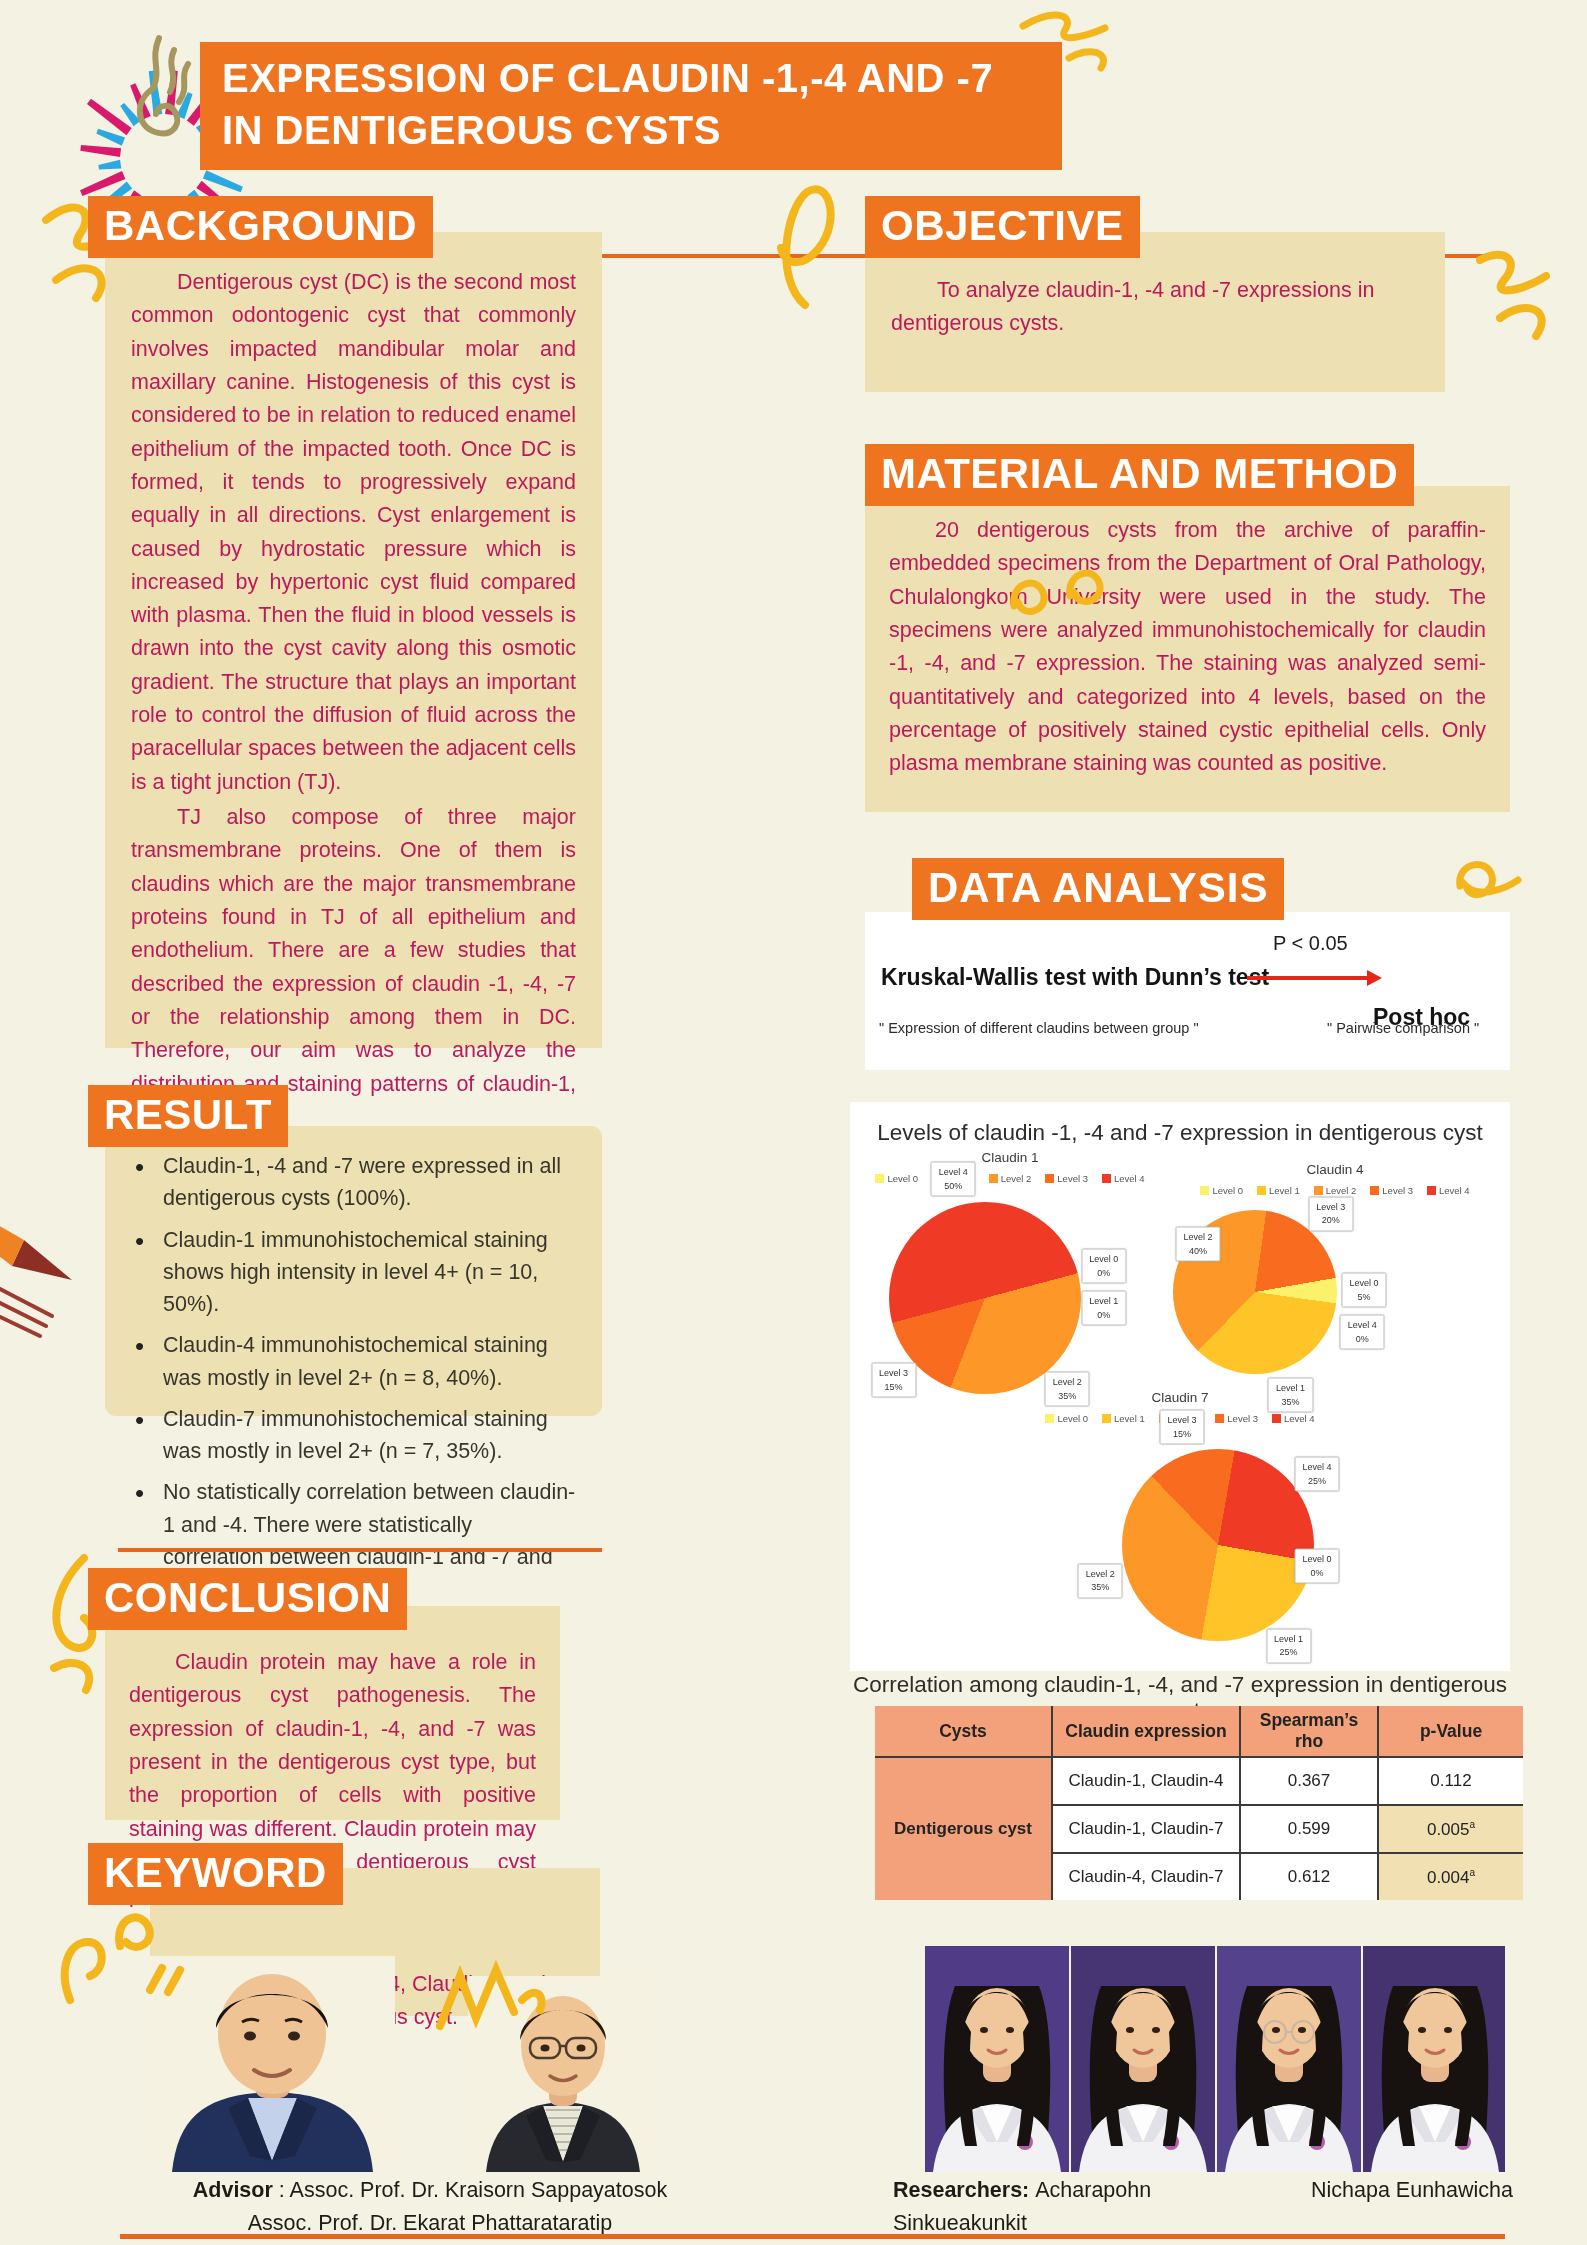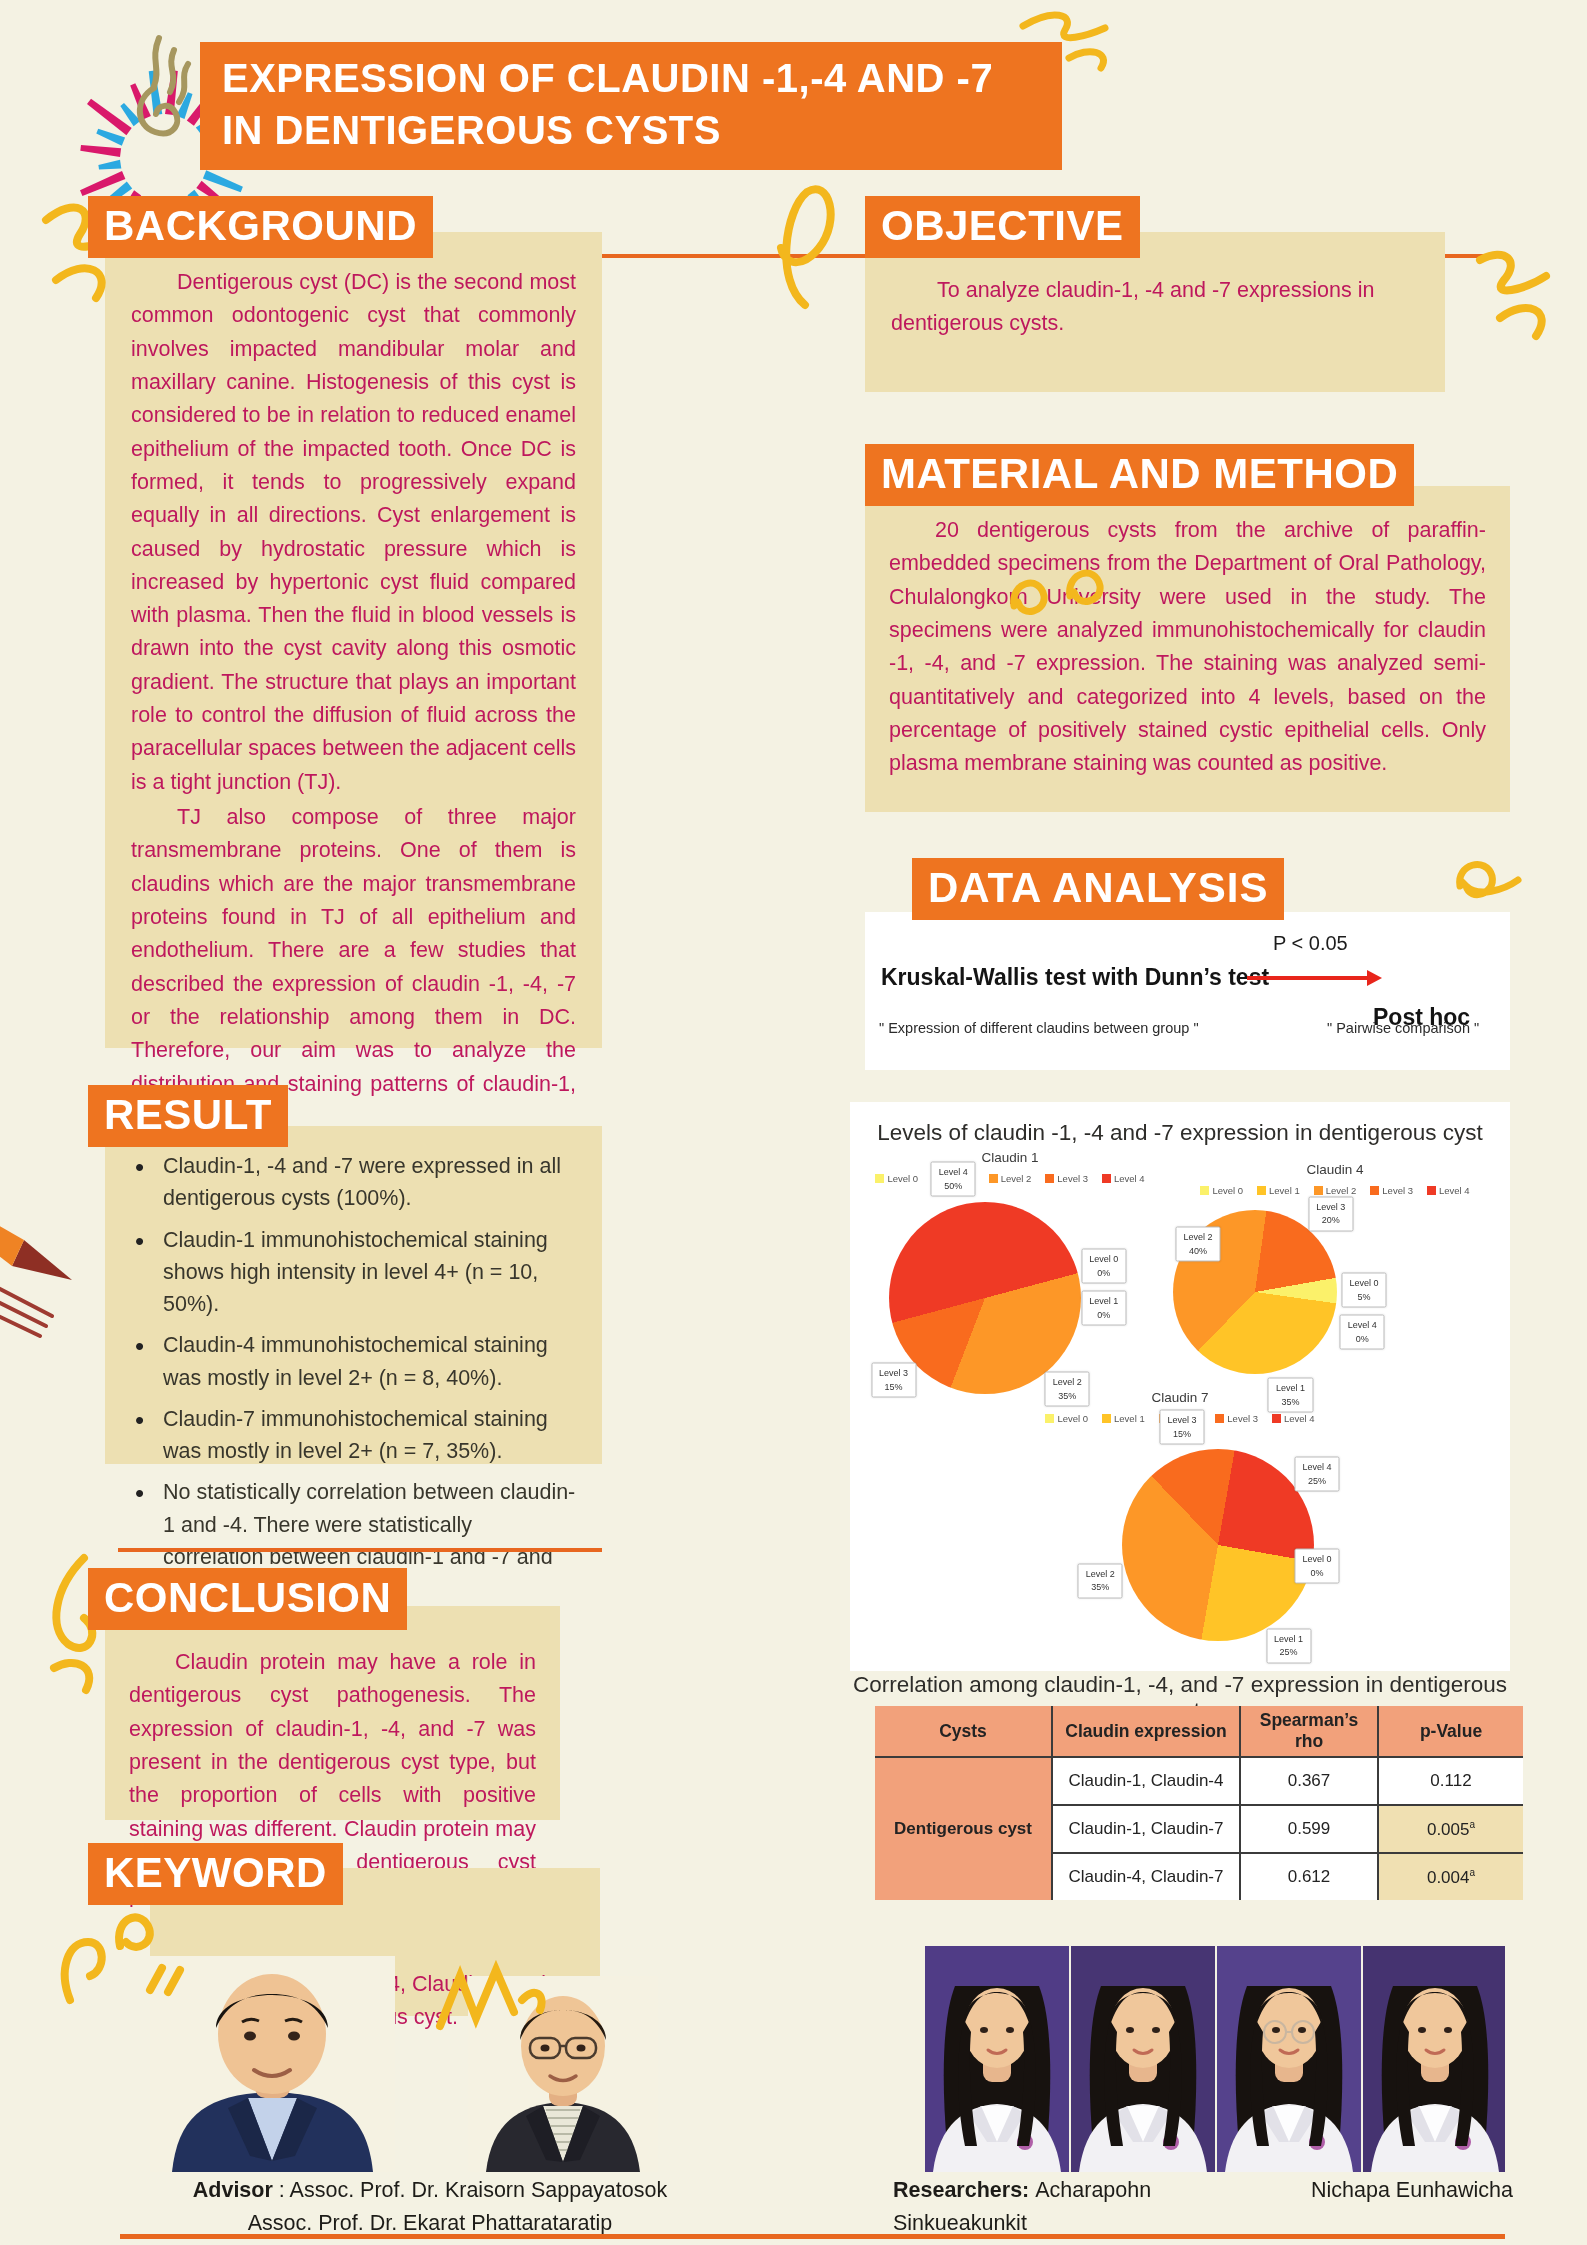--- a/index.html
+++ b/index.html
@@ -116,21 +116,21 @@
 
   <div class="hline" style="left:110px;top:254px;width:1395px;height:4px;"></div>
 
   <div class="badge" style="left:88px;top:196px;">BACKGROUND</div>
   <div class="tanbox" style="left:105px;top:232px;width:497px;height:816px;padding:34px 26px 0 26px;">
     <p class="body-text indent" style="margin:0 0 2px 0;">Dentigerous cyst (DC) is the second most common odontogenic cyst that commonly involves impacted mandibular molar and maxillary canine. Histogenesis of this cyst is considered to be in relation to reduced enamel epithelium of the impacted tooth. Once DC is formed, it tends to progressively expand equally in all directions. Cyst enlargement is caused by hydrostatic pressure which is increased by hypertonic cyst fluid compared with plasma. Then the fluid in blood vessels is drawn into the cyst cavity along this osmotic gradient. The structure that plays an important role to control the diffusion of fluid across the paracellular spaces between the adjacent cells is a tight junction (TJ).</p>
     <p class="body-text indent" style="margin:0;">TJ also compose of three major transmembrane proteins. One of them is claudins which are the major transmembrane proteins found in TJ of all epithelium and endothelium. There are a few studies that described the expression of claudin -1, -4, -7 or the relationship among them in DC. Therefore, our aim was to analyze the distribution and staining patterns of claudin-1, -4 and -7 in DC.</p>
   </div>
 
   <div class="badge" style="left:88px;top:1085px;">RESULT</div>
-  <div class="tanbox" style="left:105px;top:1126px;width:497px;height:338px;">
+  <div class="tanbox" style="left:105px;top:1126px;width:497px;height:290px;border-radius:11px;">
     <ul id="result-list">
         <li>Claudin-1, -4 and -7 were expressed in all dentigerous cysts (100%).</li>
         <li>Claudin-1 immunohistochemical staining shows high intensity in level 4+ (n = 10, 50%).</li>
         <li>Claudin-4 immunohistochemical staining was mostly in level 2+ (n = 8, 40%).</li>
         <li>Claudin-7 immunohistochemical staining was mostly in level 2+ (n = 7, 35%).</li>
         <li>No statistically correlation between claudin-1 and -4. There were statistically correlation between claudin-1 and -7 and claudin-4 and -7.</li>
       </ul>
   </div>
 
   <div class="hline" style="left:118px;top:1548px;width:484px;height:4px;"></div>

